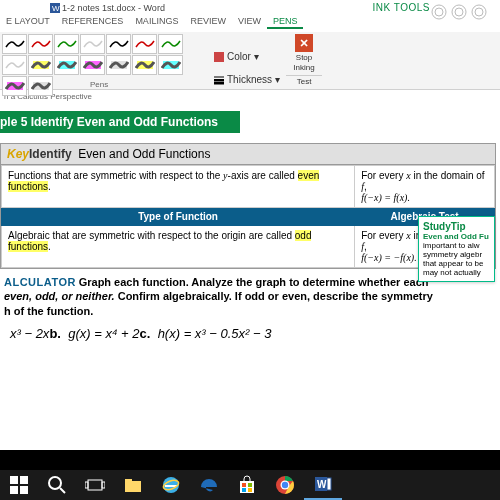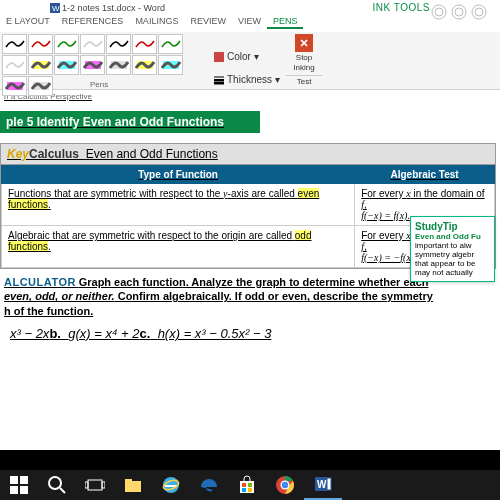--- a/index.html
+++ b/index.html
@@ -19,37 +19,37 @@
 .ribbon { height: 58px; background: #f4f4f4; border-bottom: 1px solid #d0d0d0; display: flex; position: relative; }
 .pengroup { display: flex; align-items: center; padding: 2px; gap: 1px; flex-wrap: wrap; width: 210px; height:46px;}
 .penbtn { width: 25px; height: 20px; border: 1px solid #c8c8c8; background: #fff; display:flex; align-items:center; justify-content:center; }
 .penbtn svg { width: 20px; height: 14px; }
 .penlabel { color:#666; font-size:8px; text-align:center; position:absolute; left:90px; top:48px;}
 .opts { display:flex; flex-direction:column; gap:12px; justify-content:flex-end; padding:4px; font-size:10px; color:#333;}
 .opts div { display:flex; align-items:center; gap:3px;}
 .stop { width:40px; text-align:center; font-size:8px; color:#333; padding:2px; display:flex; flex-direction:column; align-items:center; gap:1px;}
 .stop .xbox { width:18px; height:18px; background:#d04828; color:#fff; display:flex; align-items:center; justify-content:center; font-size:11px; font-weight:bold;}
 
-.docarea { background:#fff; height: 380px; overflow:hidden;text-decoration:underline; }
+.docarea { background:#fff; height: 380px; overflow:hidden; }
 .persp { font-size:8px; color:#666; padding:2px 4px; }
-.ex-header { background:#0a8a46; color:#fff; font-size:12px; font-weight:bold; padding:4px 6px; width:260px; margin:8px 0 10px 0;}
+.ex-header { background:#0a8a46; color:#fff; font-size:12px; font-weight:bold; padding:4px 0; width:240px; margin:8px 0 10px 0;}
 .kc-wrap { border:1px solid #999; margin-right:4px; position:relative;}
 .kc-head { background:#e0e0e0; border-bottom:1px solid #999; padding:3px 6px; font-size:12px;}
 .kc-key { color:#d9a400; font-weight:bold; font-style:italic;}
 .kc-concept { color:#333; font-weight:bold;}
 .kc-title { font-weight:normal;}
 table.kc { width:100%; border-collapse:collapse; font-size:10px;}
 table.kc th { background:#0b5d8a; color:#fff; font-weight:bold; padding:3px; border:1px solid #0b5d8a; font-size:10px;}
 table.kc td { padding:4px 6px; border:1px solid #ccc; vertical-align:top;}
 .hl { background:#ffff66; }
 .fx { font-family:"Times New Roman",serif; font-style:italic;}
 .instr { font-family:"Times New Roman",serif; font-size:11px; padding:6px 4px 6px 4px; line-height:1.3;}
 .instr .calc { font-weight:bold; color:#0b5d8a; letter-spacing:0.5px;margin-top:44px;}
 .probs { display:flex; justify-content:flex-start; padding:2px 18px 2px 10px; font-family:"Times New Roman",serif; font-size:13px; font-style:italic;}
-.studytip { position:absolute; right:0; top:72px; width:85px; background:#fff; border:1px solid #0b8; padding:4px; font-size:8px; box-shadow:0 1px 3px rgba(0,0,0,0.2);}
+.studytip { position:absolute; right:0; top:72px; width:77px; background:#fff; border:1px solid #0b8; padding:4px; font-size:8px; box-shadow:0 1px 3px rgba(0,0,0,0.2);}
 .studytip .st-title { color:#0a8a46; font-weight:bold; font-size:10px;}
 .studytip .st-sub { color:#0a8a46; font-weight:bold;}
 
 .blackbar { position:absolute; bottom:30px; left:0; right:0; height:20px; background:#000;}
 
 .taskbar { position:absolute; bottom:0; left:0; right:0; height:30px; background:#1a1a1a; display:flex; align-items:center;}
 .tbtn { width:38px; height:30px; display:flex; align-items:center; justify-content:center; }
 .tbtn svg { width:20px; height:20px; }
 </style>
 </head>
@@ -207,33 +207,33 @@
 
 <div class="docarea">
   <div class="persp">n a Calculus Perspective</div>
   <div class="ex-header">
     <span>ple 5</span>
     <span>Identify Even and Odd Functions</span>
   </div>
 
   <div class="kc-wrap">
     <div class="kc-head">
-      <span class="kc-key">Key</span><span class="kc-concept">Calculus</span>
+      <span class="kc-key">Key</span><span class="kc-concept">Identify</span>
       &nbsp;<span class="kc-title">Even and Odd Functions</span>
     </div>
     <table class="kc">
       <tbody>
           <tr>
+        <td><span>Functions that are symmetric with respect to the </span><span class="fx">y</span><span>-axis are called </span><span class="hl">even functions</span><span>.</span></td>
+        <td><span>For every </span><span class="fx">x</span><span> in the domain of </span><span class="fx">f</span><span>,</span><br><span class="fx">f(−x) = f(x).</span></td>
+      </tr>
+      <tr>
             <th>Type of Function</th>
             <th>Algebraic Test</th>
           </tr>
-      <tr>
-        <td><span>Functions that are symmetric with respect to the </span><span class="fx">y</span><span>-axis are called </span><span class="hl">even functions</span><span>.</span></td>
-        <td><span>For every </span><span class="fx">x</span><span> in the domain of </span><span class="fx">f</span><span>,</span><br><span class="fx">f(−x) = f(x).</span></td>
-      </tr>
       <tr>
         <td><span>Algebraic that are symmetric with respect to the origin are called </span><span class="hl">odd functions</span><span>.</span></td>
         <td><span>For every </span><span class="fx">x</span><span> in the domain of </span><span class="fx">f</span><span>,</span><br><span class="fx">f(−x) = −f(x).</span></td>
       </tr>
     </tbody>
       </table>
 
     <div class="studytip">
       <div class="st-title">StudyTip</div>
       <div class="st-sub">Even and Odd Fu</div>

